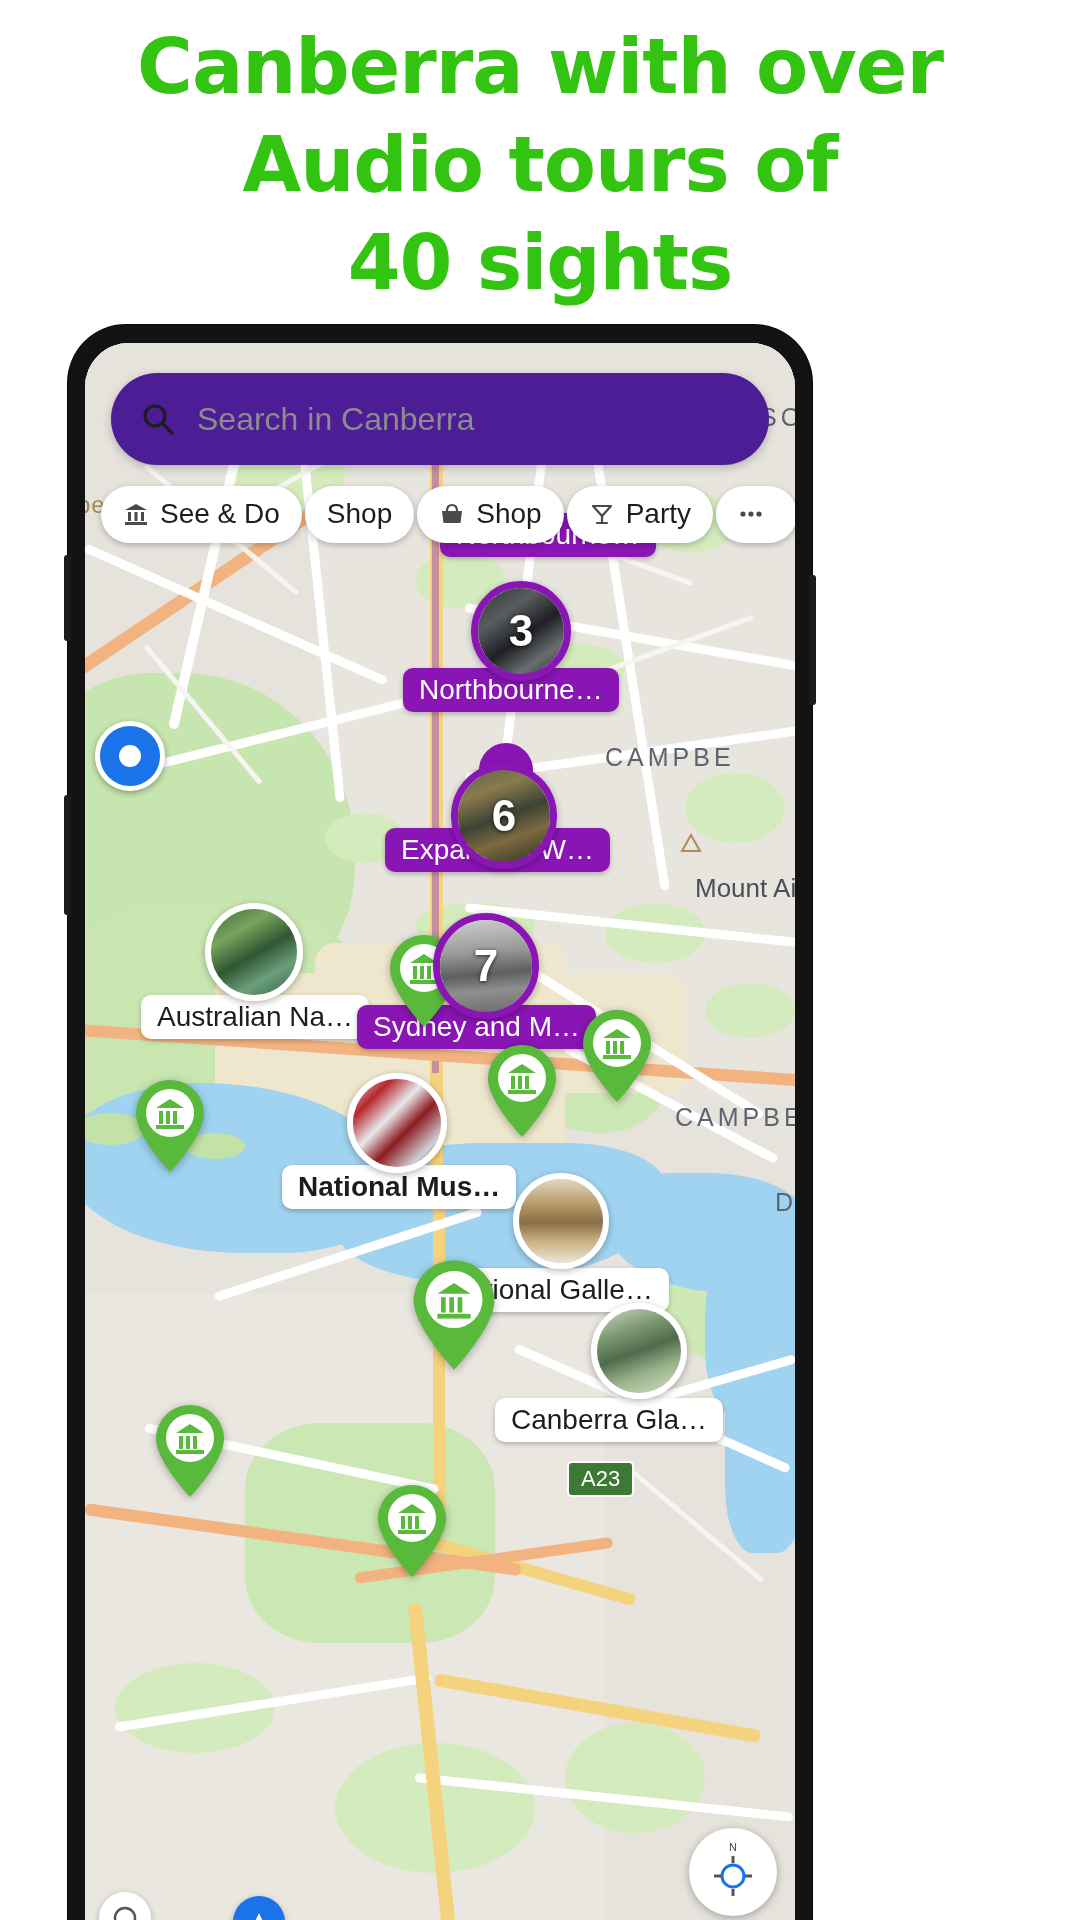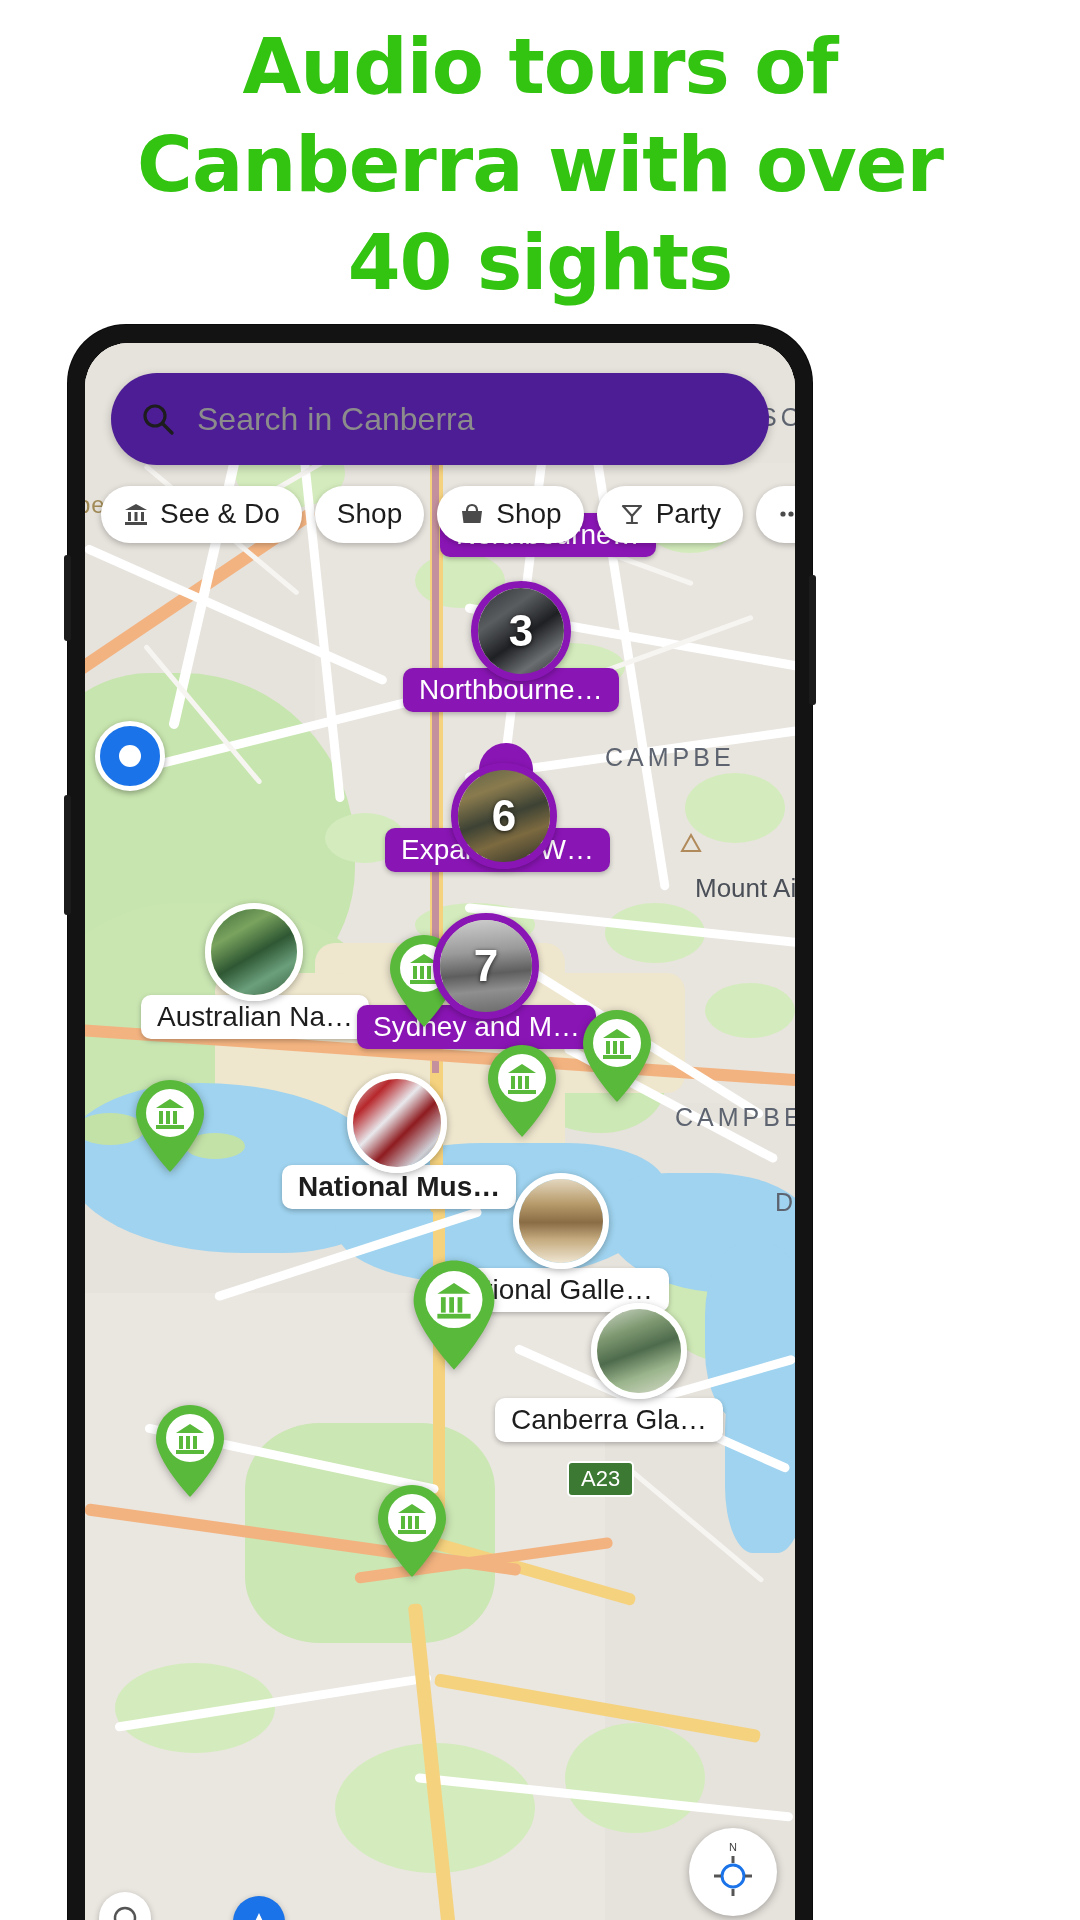--- a/index.html
+++ b/index.html
@@ -90,21 +90,21 @@
   .search-text{
     font-size:32px;color:#8c8c8c;
     font-family:"Liberation Sans", sans-serif;
   }
 
   
   .chips{
     position:absolute;
     left:16px; top:140px;
     width:700px; height:62px;
-    display:flex;align-items:center;gap:13px;
+    display:flex;align-items:center;gap:3px;
     z-index:55;
   }
   .chip{
     display:flex;align-items:center;
     height:57px;
     background:#ffffff;
     border-radius:30px;
     padding:0 22px;
     box-shadow:0 2px 6px rgba(0,0,0,.25);
     white-space:nowrap;flex:none;
@@ -214,22 +214,22 @@
     background:#ffffff;
     box-shadow:0 2px 6px rgba(0,0,0,.25);
     z-index:45;
     display:flex;align-items:center;justify-content:center;
   }
 </style>
 </head>
 <body>
 
 <div class="headline">
+  <div>Canberra with over</div>
   <div>Audio tours of</div>
-  <div>Canberra with over</div>
   <div>40 sights</div>
 </div>
 
 <div class="phone">
   <div class="btn-side btn-left1"></div>
   <div class="btn-side btn-left2"></div>
   <div class="btn-side btn-right1"></div>
 
   <div class="phone-screen">
 

